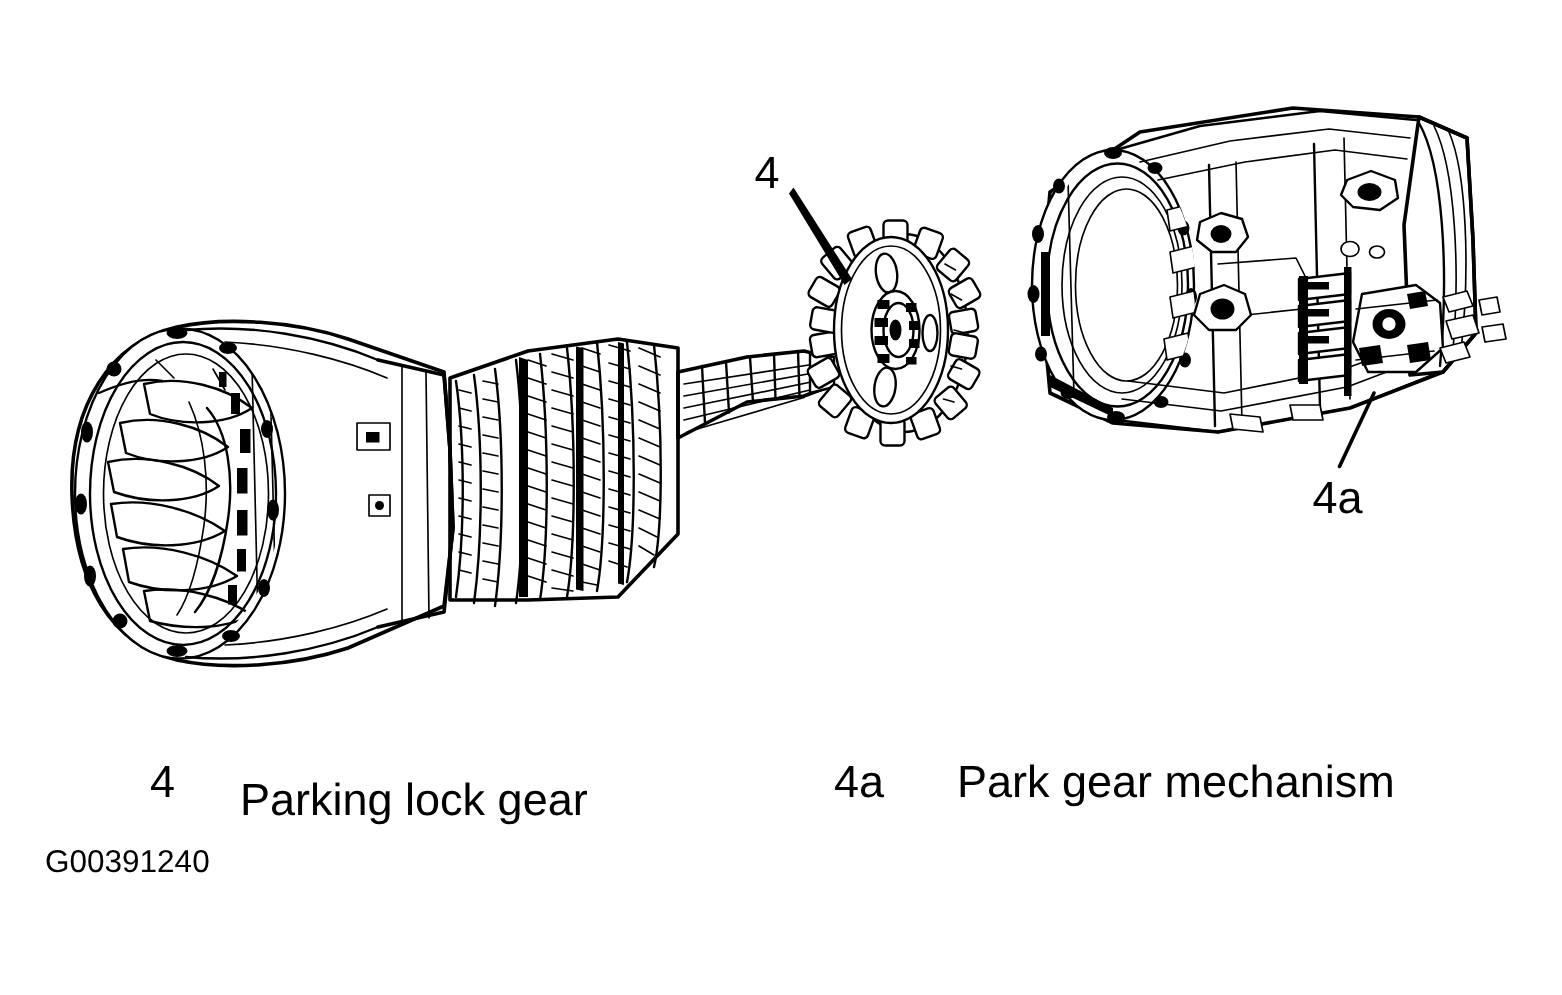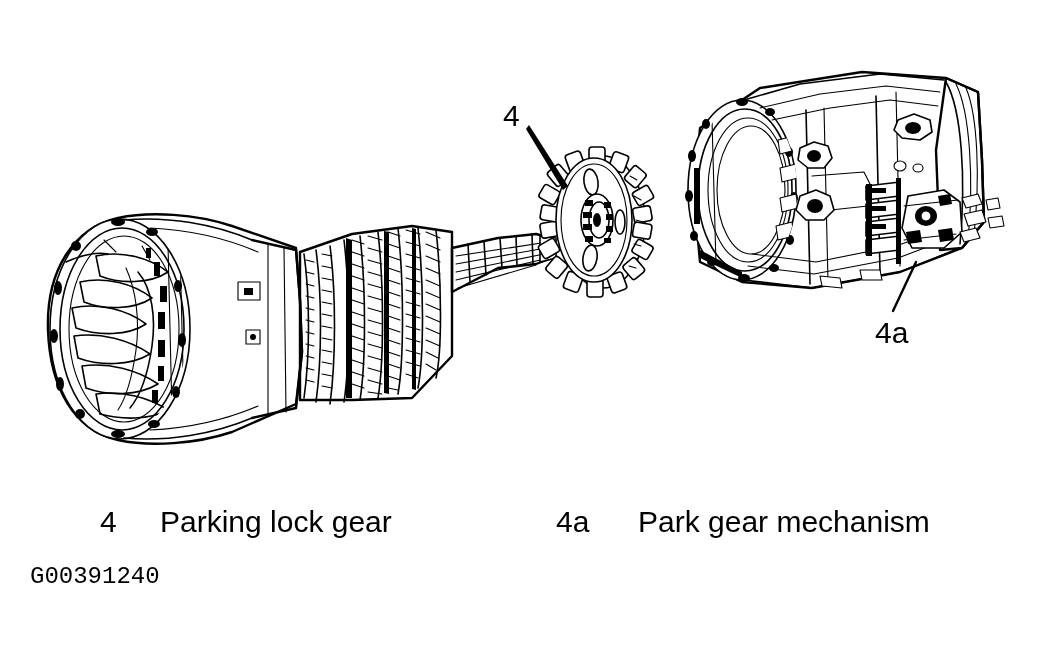--- a/index.html
+++ b/index.html
@@ -26,29 +26,29 @@
   .cap-num{
     font-size:30px;
     font-family:"Liberation Sans", sans-serif;
     letter-spacing:0px;
   }
   .cap-text{
     font-size:30px;
     font-family:"Liberation Sans", sans-serif;
   }
   #cap-num-1{left:100px;top:0;}
-  #cap-text-1{left:160px;top:0;}
+  #cap-text-1{left:160px;top:12px;}
   #cap-num-2{left:556px;top:0;}
   #cap-text-2{left:638px;top:0;}
 
   #figure-id{
     position:absolute;
     left:30px;top:563px;
-    font-size:24px;
-    font-family:Liberation Mono, monospace;
+    font-size:21px;
+    font-family:Liberation Sans, sans-serif;
     white-space:nowrap;
   }
 
   
   .callout{
     position:absolute;
     font-size:30px;
     font-family:"Liberation Sans", sans-serif;
     white-space:nowrap;
   }

